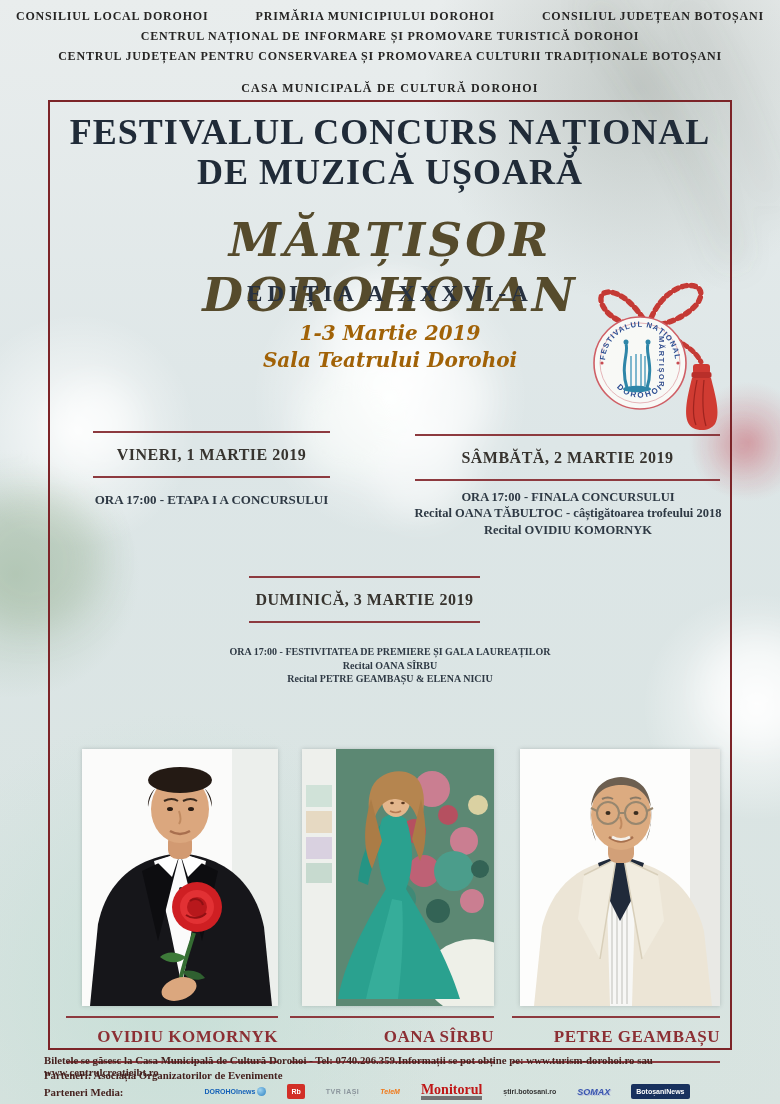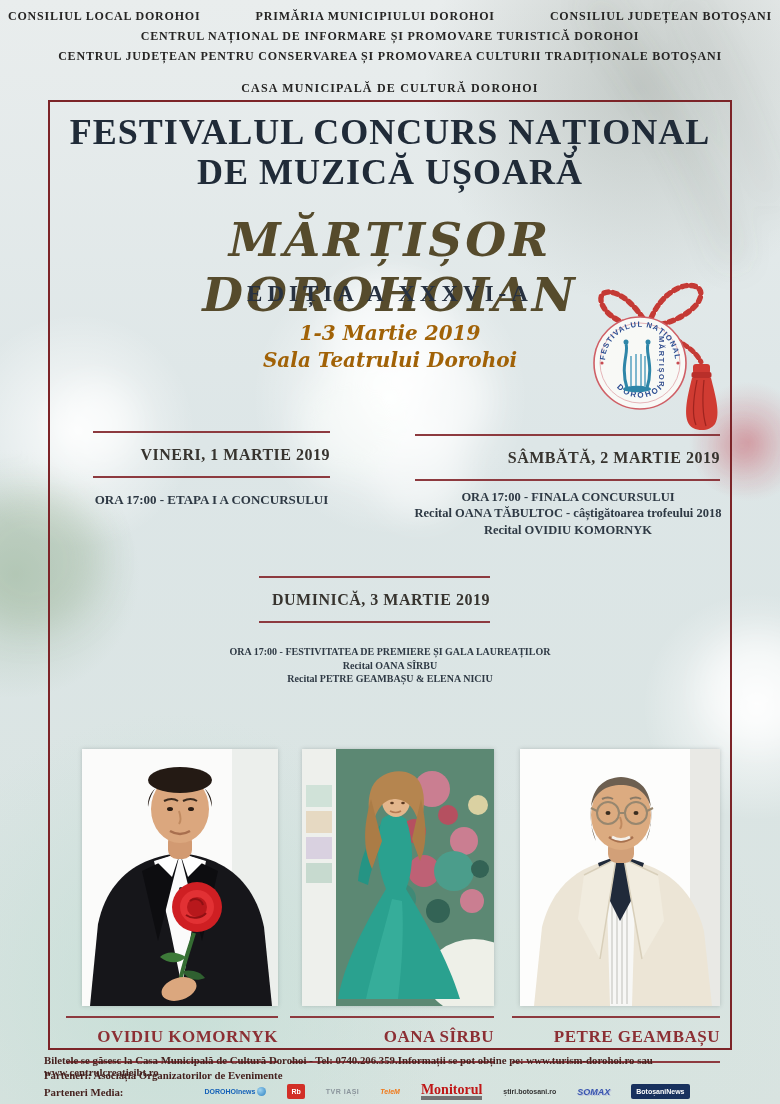--- a/index.html
+++ b/index.html
@@ -15,47 +15,47 @@
       radial-gradient(circle at 2% 52%, rgba(148,178,148,.45) 0, rgba(148,178,148,0) 13%),
       radial-gradient(circle at 82% 8%, rgba(118,128,118,.30) 0, rgba(118,128,118,0) 18%),
       radial-gradient(circle at 22% 90%, rgba(188,220,208,.6) 0, rgba(188,220,208,0) 24%),
       radial-gradient(circle at 70% 92%, rgba(210,228,220,.5) 0, rgba(210,228,220,0) 22%),
       linear-gradient(180deg,#e9eded 0%,#dde6e7 40%,#d8e3e0 100%);
   }
   .bg-art{position:absolute;left:0;top:0;pointer-events:none;}
 
   
   .org-header{position:absolute;left:0;top:9px;width:780px;color:#262524;font-weight:bold;}
-  .org-row{display:flex;justify-content:space-between;padding:0 8px;font-size:12px;letter-spacing:.8px;}
+  .org-row{display:flex;justify-content:space-between;padding:0 16px;font-size:12px;letter-spacing:.8px;}
   .org-line{text-align:center;font-size:12px;letter-spacing:.8px;margin-top:5px;}
   .org-casa{margin-top:17px;font-size:12px;letter-spacing:1.2px;}
 
   
   .frame{position:absolute;left:48px;top:100px;width:684px;height:950px;border:2px solid #7c2428;box-sizing:border-box;}
 
   .title{position:absolute;left:50px;top:112px;width:680px;text-align:center;
     color:#202b38;font-weight:bold;font-size:36px;line-height:1.12;letter-spacing:1px;}
   .festival-name{position:absolute;left:50px;top:212px;width:680px;text-align:center;
     color:#564b2c;font-style:italic;font-weight:bold;font-size:47px;letter-spacing:3px;
     font-family:"DejaVu Serif",serif;}
   .edition{position:absolute;left:50px;top:281px;width:680px;text-align:center;
     color:#273140;font-weight:bold;font-size:23px;letter-spacing:5px;}
   .date-script{position:absolute;left:50px;top:320px;width:680px;text-align:center;
     color:#a16207;font-style:italic;font-weight:600;font-size:20px;line-height:1.35;
     font-family:"DejaVu Serif",serif;}
 
   
   .rule{height:2px;background:#8d3a3f;}
-  .day-label{color:#37342f;font-weight:bold;font-size:16px;letter-spacing:.5px;text-align:right;padding:13px 0 12px 0;}
+  .day-label{color:#37342f;font-weight:bold;font-size:16px;letter-spacing:.5px;text-align:center;padding:13px 0 12px 0;}
   .events{color:#2e3944;font-weight:bold;text-align:center;line-height:1.3;}
   .sec-friday{position:absolute;left:93px;top:431px;width:237px;}
   .sec-friday .events{font-size:13px;margin-top:14px;}
   .sec-saturday{position:absolute;left:415px;top:434px;width:305px;}
   .sec-saturday .events{position:relative;left:-12px;width:330px;font-size:12.5px;margin-top:8px;}
-  .sec-sunday{position:absolute;left:259px;top:576px;width:231px;}
+  .sec-sunday{position:absolute;left:249px;top:576px;width:231px;}
   .sunday-events{position:absolute;left:70px;top:645px;width:640px;color:#2e3944;
     font-weight:bold;font-size:10px;text-align:center;line-height:1.35;}
 
   
   .ornament{position:absolute;left:575px;top:260px;width:160px;height:202px;}
 
   
   .artist-col{position:absolute;top:749px;text-align:right;}
   .artist-col .photo{margin:0 auto;background:#fff;box-shadow:0 0 4px rgba(60,70,70,.25);}
   .artist-col .rule{margin-top:6px;}

